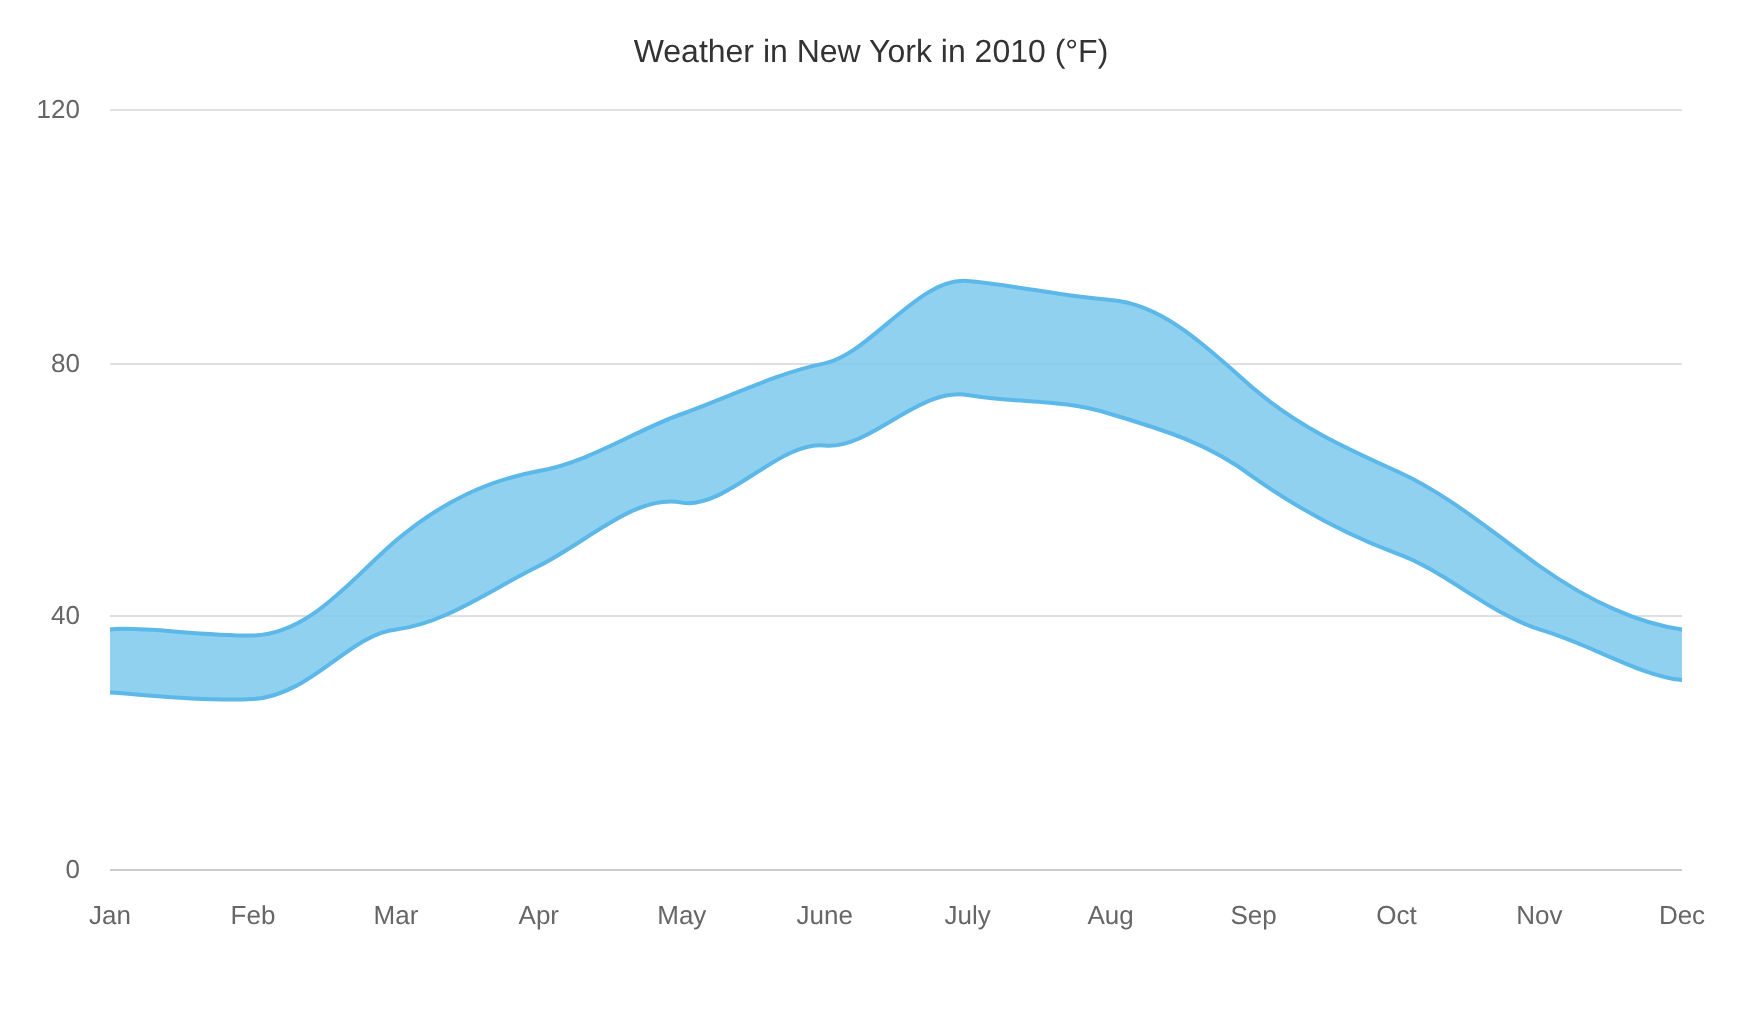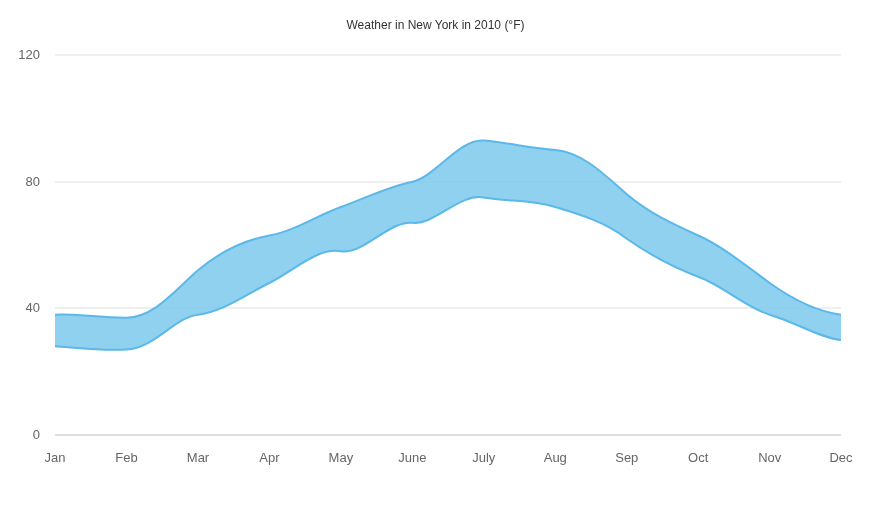--- a/index.html
+++ b/index.html
@@ -11,21 +11,21 @@
       overflow: hidden;
     }
     .chart-container {
       width: 871px;
       height: 515px;
       position: relative;
       background: #fff;
     }
     .chart-title {
       text-align: center;
-      font-size: 12px;
+      font-size: 16px;
       color: #333;
       padding-top: 18px;
       font-weight: normal;
     }
     svg.chart-svg {
       position: absolute;
       top: 0;
       left: 0;
       width: 871px;
       height: 515px;

